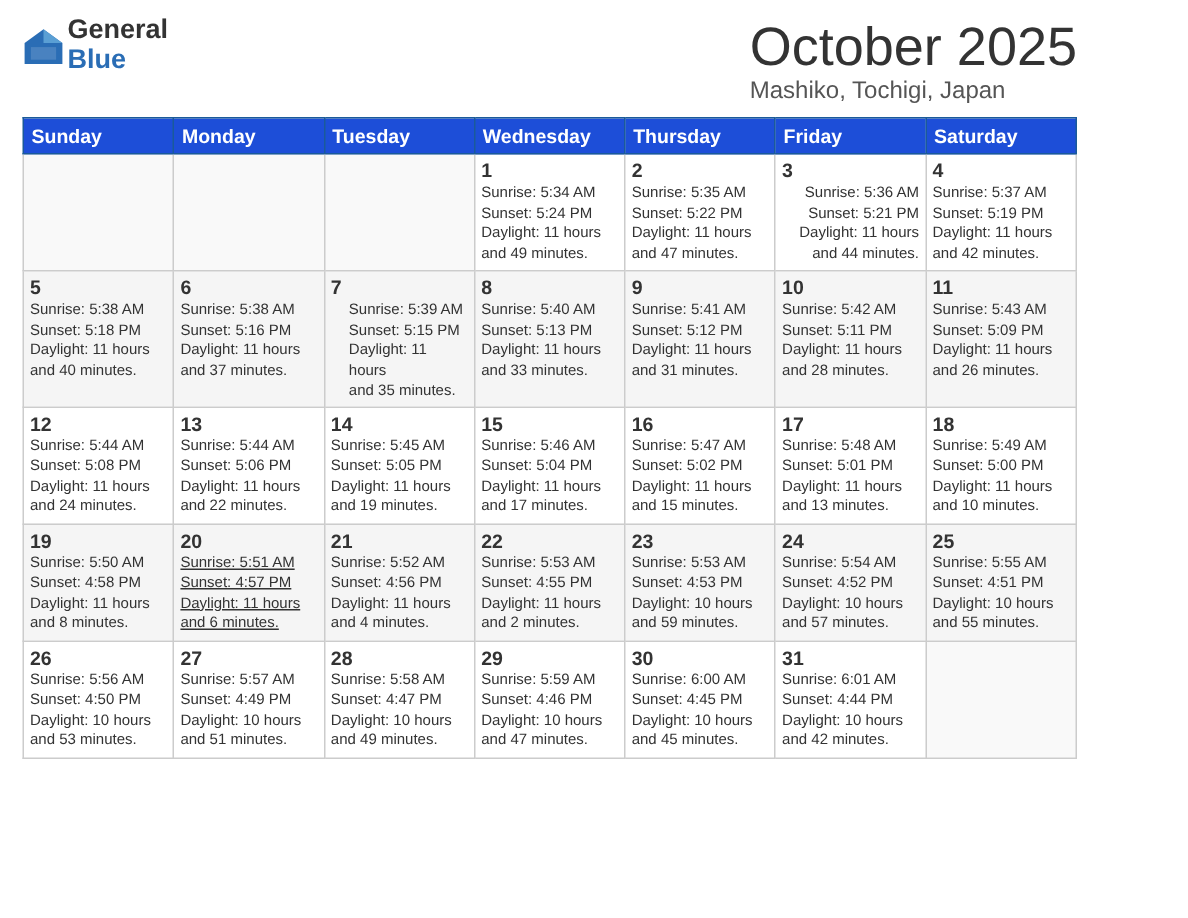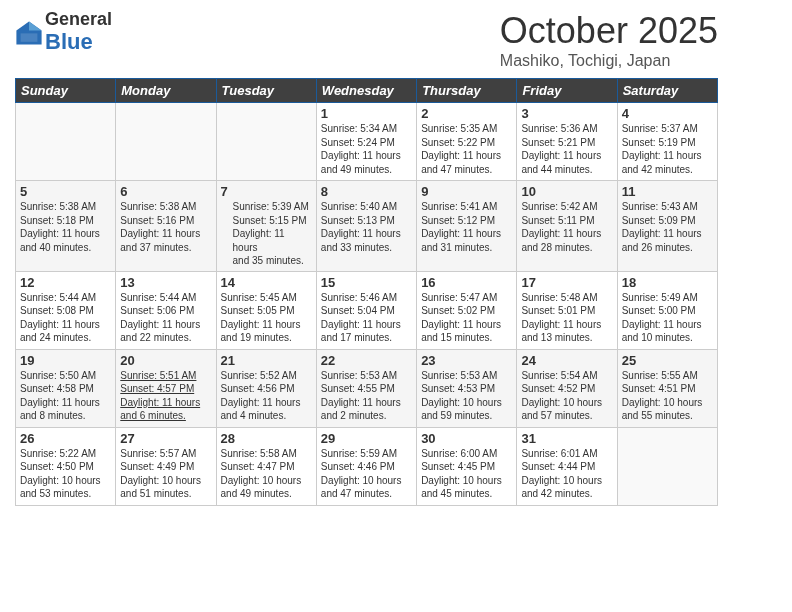--- a/index.html
+++ b/index.html
@@ -28,21 +28,21 @@
       display: flex;
       flex-direction: column;
       line-height: 1.1;
     }
     .logo-general {
       font-size: 18px;
       font-weight: bold;
       color: #333;
     }
     .logo-blue {
-      font-size: 22px;
+      font-size: 18px;
       font-weight: bold;
       color: #2a6db5;
     }
     .logo-icon {
       width: 28px;
       height: 28px;
       margin-right: 2px;
     }
     .title-section {
     }
@@ -53,28 +53,27 @@
     }
     .location {
       font-size: 16px;
       color: #555;
     }
     .calendar {
       width: 100%;
       border-collapse: collapse;
     }
     .calendar th {
-      background: #404040;
+      background: #1d4ed8;
       color: #fff;
       text-align: left;
       padding: 4px 5px;
       font-size: 13px;
       font-weight: bold;
       border: 1px solid #1a5a9a;
-      font-style: italic;
     }
     .calendar td {
       border: 1px solid #ccc;
       vertical-align: top;
       padding: 3px 4px;
       font-size: 10.5px;
       color: #333;
       width: calc(100%/7);
       height: 78px;
     }
@@ -148,21 +147,21 @@
           </td>
           <td>
             <span class="day-number">2</span>
             <div class="cell-text" style="white-space: pre-line;">Sunrise: 5:35 AM
 Sunset: 5:22 PM
 Daylight: 11 hours
 and 47 minutes.</div>
           </td>
           <td>
             <span class="day-number">3</span>
-            <div class="cell-text" style="white-space: pre-line;">Sunrise: 5:36 AM
+            <div class="cell-text" style="white-space: pre-line; text-align: right;">Sunrise: 5:36 AM
 Sunset: 5:21 PM
 Daylight: 11 hours
 and 44 minutes.</div>
           </td>
           <td>
             <span class="day-number">4</span>
             <div class="cell-text" style="white-space: pre-line;">Sunrise: 5:37 AM
 Sunset: 5:19 PM
 Daylight: 11 hours
 and 42 minutes.</div>
@@ -317,21 +316,21 @@
             <span class="day-number">25</span>
             <div class="cell-text" style="white-space: pre-line;">Sunrise: 5:55 AM
 Sunset: 4:51 PM
 Daylight: 10 hours
 and 55 minutes.</div>
           </td>
         </tr>
         <tr class="row-white">
           <td>
             <span class="day-number">26</span>
-            <div class="cell-text" style="white-space: pre-line;">Sunrise: 5:22 AM
+            <div class="cell-text" style="white-space: pre-line;">Sunrise: 5:56 AM
 Sunset: 4:50 PM
 Daylight: 10 hours
 and 53 minutes.</div>
           </td>
           <td>
             <span class="day-number">27</span>
             <div class="cell-text" style="white-space: pre-line;">Sunrise: 5:57 AM
 Sunset: 4:49 PM
 Daylight: 10 hours
 and 51 minutes.</div>

